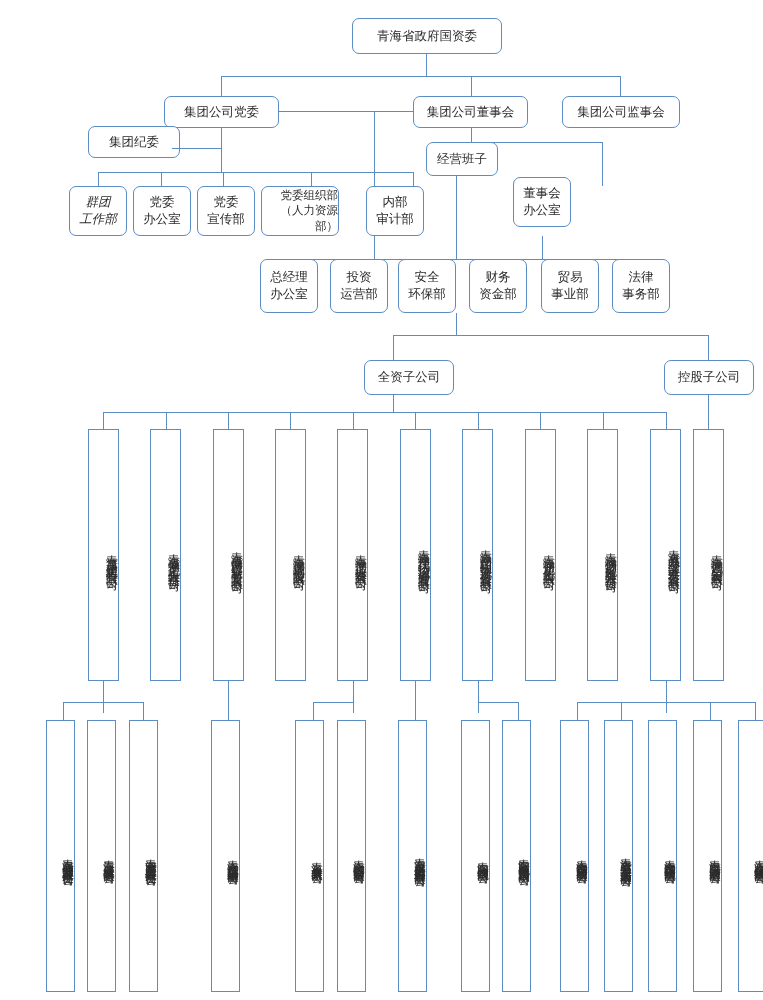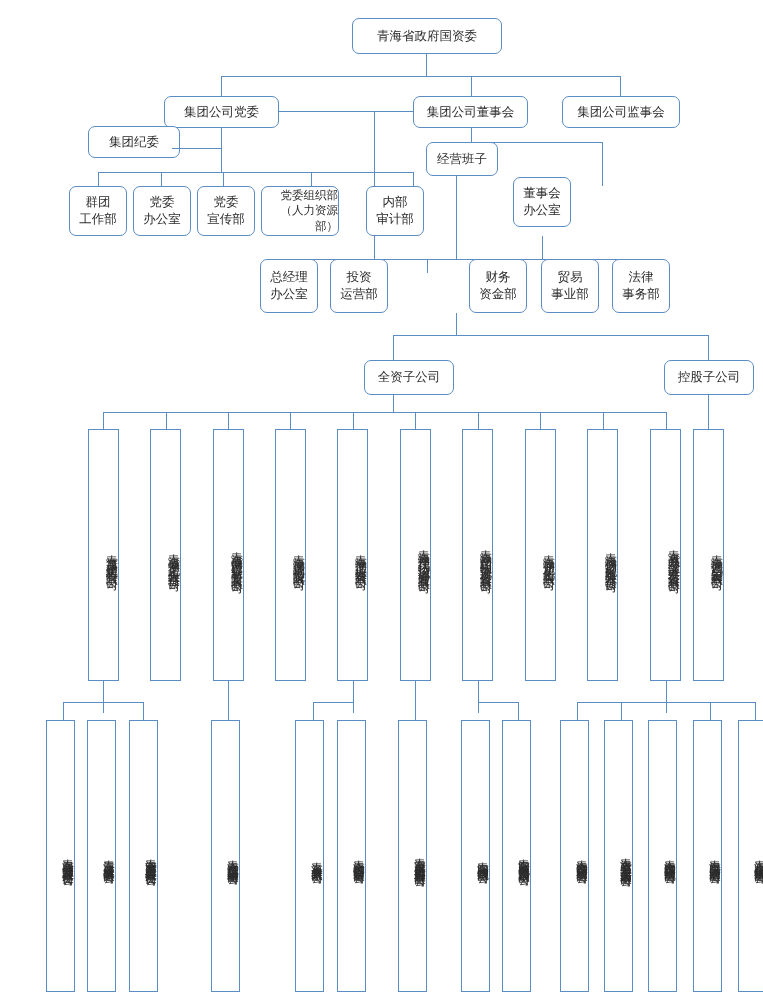--- a/index.html
+++ b/index.html
@@ -75,21 +75,21 @@
 
   <div class="ln lnh" style="left:156px;top:148px;width:50px;"></div>
 
   <div class="ln lnh" style="left:82px;top:172px;width:315px;"></div>
   <div class="ln lnv" style="left:82px;top:172px;height:14px;"></div>
   <div class="ln lnv" style="left:145px;top:172px;height:14px;"></div>
   <div class="ln lnv" style="left:207px;top:172px;height:14px;"></div>
   <div class="ln lnv" style="left:295px;top:172px;height:14px;"></div>
   <div class="ln lnv" style="left:397px;top:172px;height:14px;"></div>
 
-  <div class="box round" style="left:53px;top:186px;width:58px;height:50px;">群团
+  <div class="box round" style="left:53px;top:186px;width:58px;height:50px;font-style:italic;">群团
 工作部</div>
   <div class="box round" style="left:117px;top:186px;width:58px;height:50px;">党委
 办公室</div>
   <div class="box round" style="left:181px;top:186px;width:58px;height:50px;">党委
 宣传部</div>
   <div class="box round" style="left:245px;top:186px;width:78px;height:50px;font-size:11.5px;text-align:right;">党委组织部
 （人力资源部）</div>
   <div class="box round" style="left:350px;top:186px;width:58px;height:50px;">内部
 审计部</div>
 
@@ -112,20 +112,22 @@
   <div class="ln lnv" style="left:343px;top:259px;height:14px;"></div>
   <div class="ln lnv" style="left:411px;top:259px;height:14px;"></div>
   <div class="ln lnv" style="left:482px;top:259px;height:14px;"></div>
   <div class="ln lnv" style="left:554px;top:259px;height:14px;"></div>
   <div class="ln lnv" style="left:625px;top:259px;height:14px;"></div>
 
   <div class="box round" style="left:244px;top:259px;width:58px;height:54px;">总经理
 办公室</div>
   <div class="box round" style="left:314px;top:259px;width:58px;height:54px;">投资
 运营部</div>
+  <div class="box round" style="left:382px;top:259px;width:58px;height:54px;">安全
+环保部</div>
   <div class="box round" style="left:525px;top:259px;width:58px;height:54px;">贸易
 事业部</div>
   <div class="box round" style="left:453px;top:259px;width:58px;height:54px;">财务
 资金部</div>
   <div class="box round" style="left:596px;top:259px;width:58px;height:54px;">法律
 事务部</div>
 
   <div class="ln lnv" style="left:440px;top:313px;height:22px;"></div>
   <div class="ln lnh" style="left:377px;top:335px;width:316px;"></div>
   <div class="ln lnv" style="left:377px;top:335px;height:25px;"></div>

